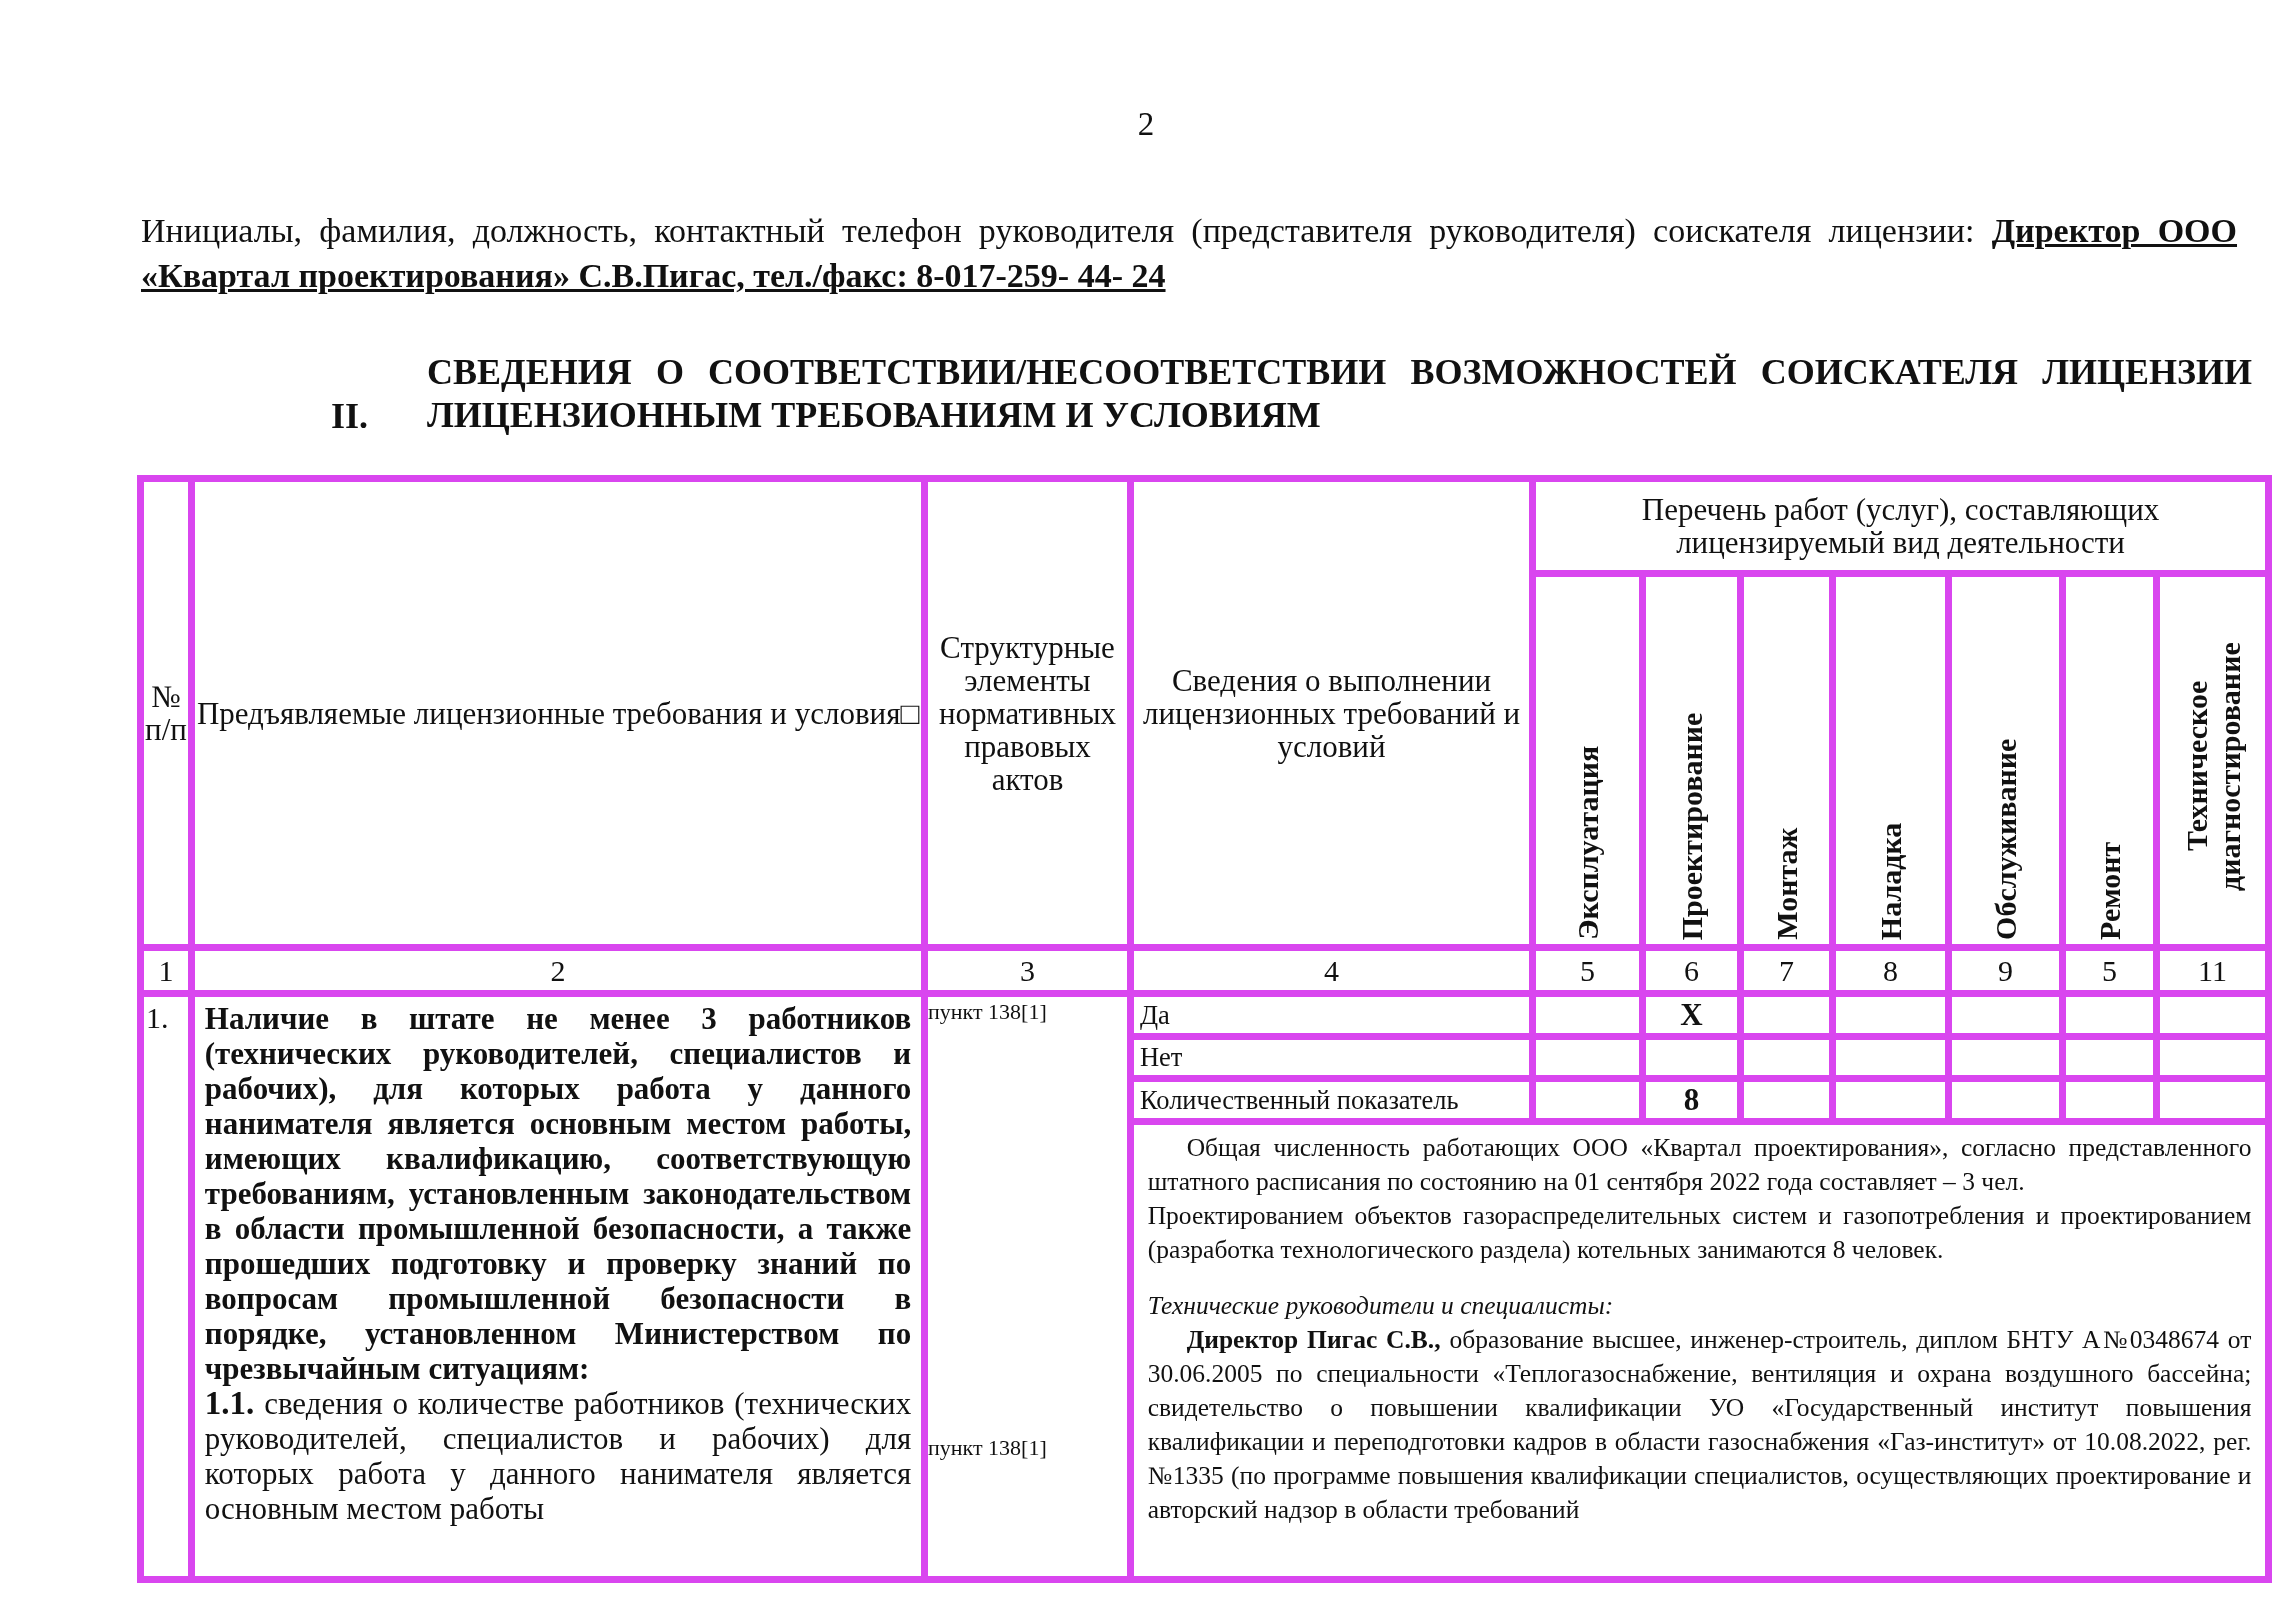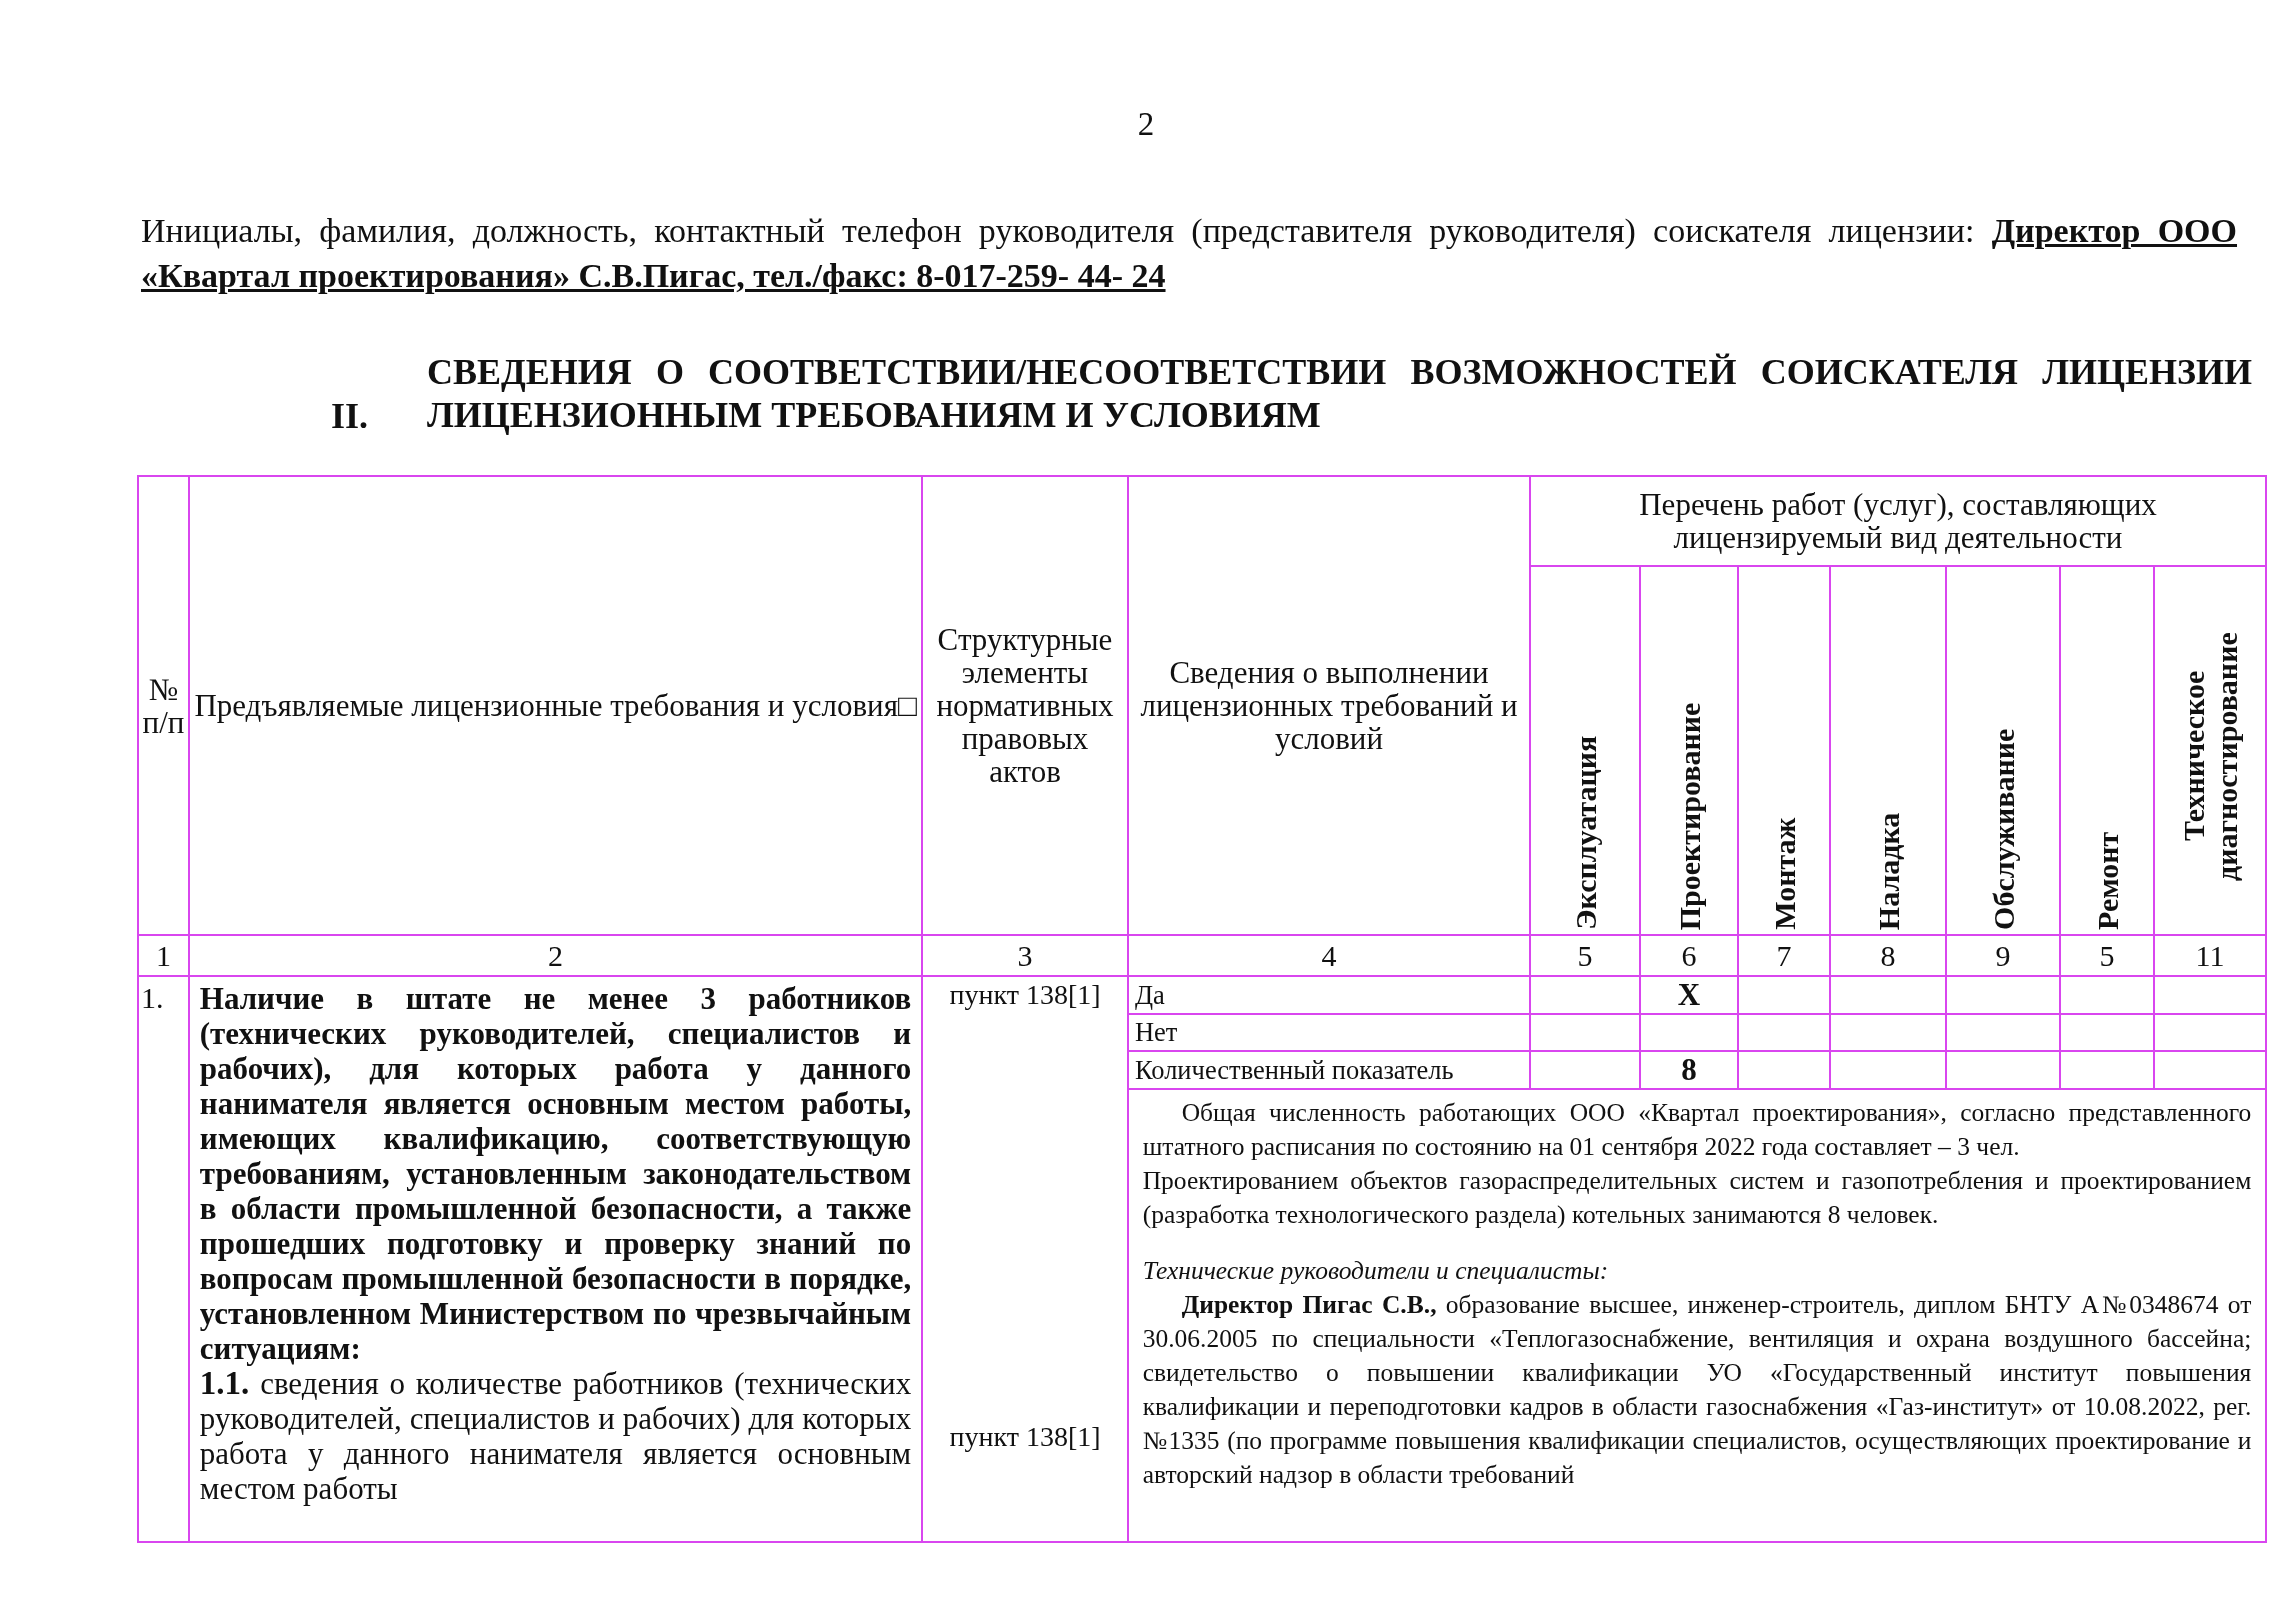--- a/index.html
+++ b/index.html
@@ -22,33 +22,33 @@
     position: absolute; left: 331px; width: 1921px; top: 351px;
     font-size: 36px; font-weight: bold; line-height: 43px;
   }
   .section-title .num { position: absolute; left: 0; top: 0; margin-top: 44px; }
   .section-title .text { margin-left: 96px; text-align: justify; text-align-last: left; }
 
   table.main {
     position: absolute; left: 137px; top: 475px; width: 2127px;
     border-collapse: collapse; table-layout: fixed;
   }
-  table.main td { border: 2px solid #d946ef; vertical-align: top; padding: 0; }
+  table.main td { border: 7px solid #d946ef; vertical-align: top; padding: 0; }
   .hdr { text-align: center; vertical-align: middle !important; font-size: 31px; line-height: 33px; }
   .colnum { text-align: center; font-size: 30px; height: 39px; line-height: 39px; vertical-align: middle !important; }
   .vert {
     height: 363px; vertical-align: bottom !important; text-align: center;
   }
   .vert span {
     display: inline-block; writing-mode: vertical-rl; transform: rotate(180deg);
     font-weight: bold; font-size: 30px; line-height: 33px; padding-bottom: 15.7px;
   }
   .req-col { padding: 3.9px 9.8px !important; font-size: 31px; line-height: 35px; text-align: justify; }
   .req-col .bold { font-weight: bold; }
-  .ref-col { font-size: 28px; text-align: center; }
+  .ref-col { font-size: 22px; }
   .ans-label { font-size: 26.5px; padding-left: 5.9px !important; height: 35px; line-height: 35px; vertical-align: middle !important; }
   .ans-cell { text-align: center; font-weight: bold; font-size: 31px; vertical-align: middle !important; }
   .desc { padding: 5.9px 13.7px !important; font-size: 25.5px; line-height: 34px; text-align: justify; }
   .desc p { margin: 0; }
   .desc .indent { text-indent: 39px; }
   .desc .ital { font-style: italic; margin-top: 22px; }
   .desc b { font-weight: bold; }
 </style>
 </head>
 <body>

